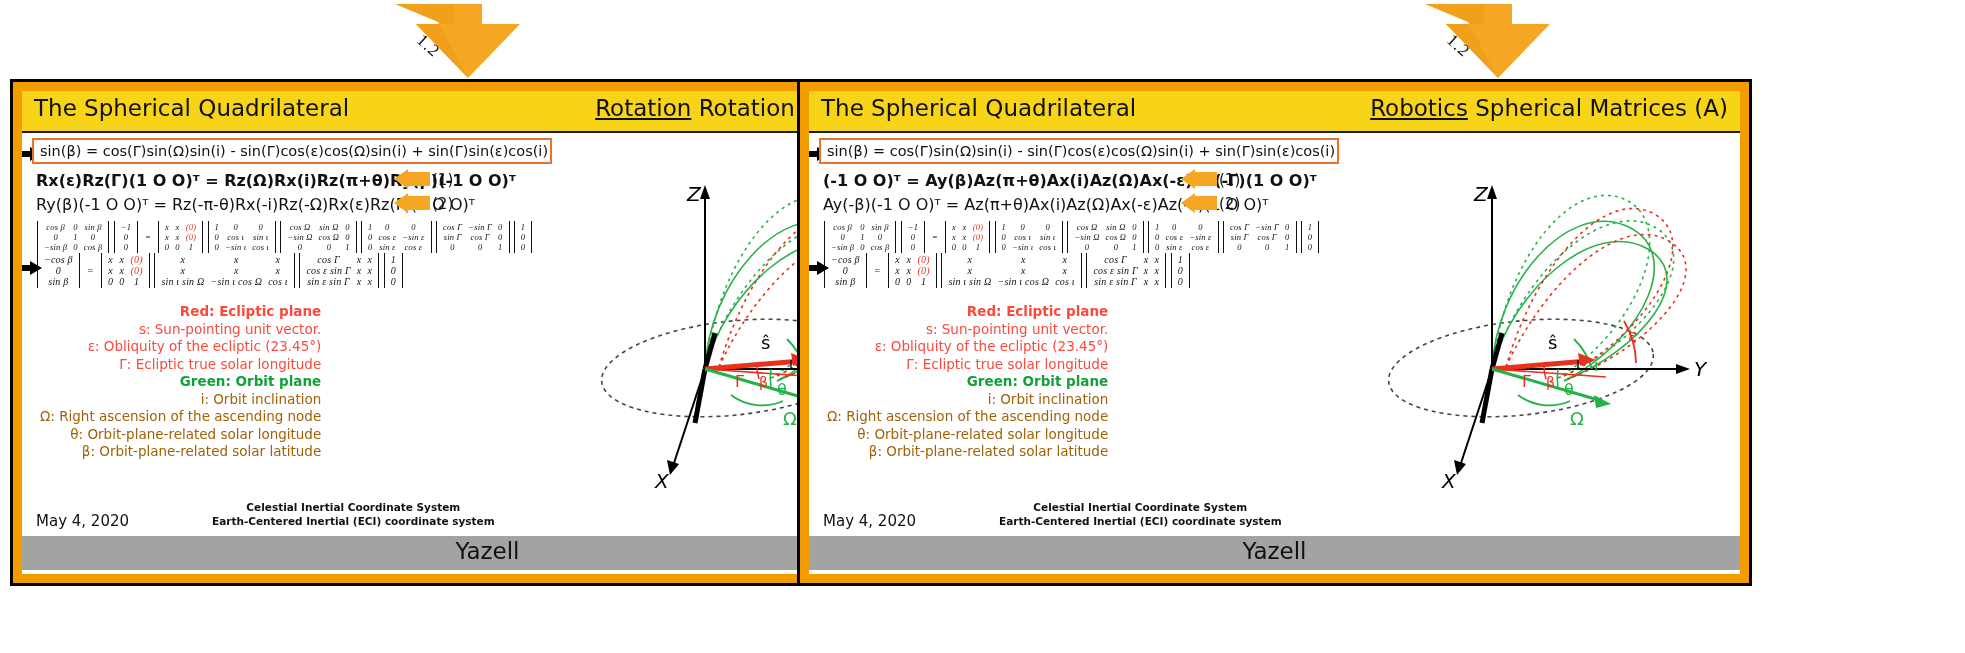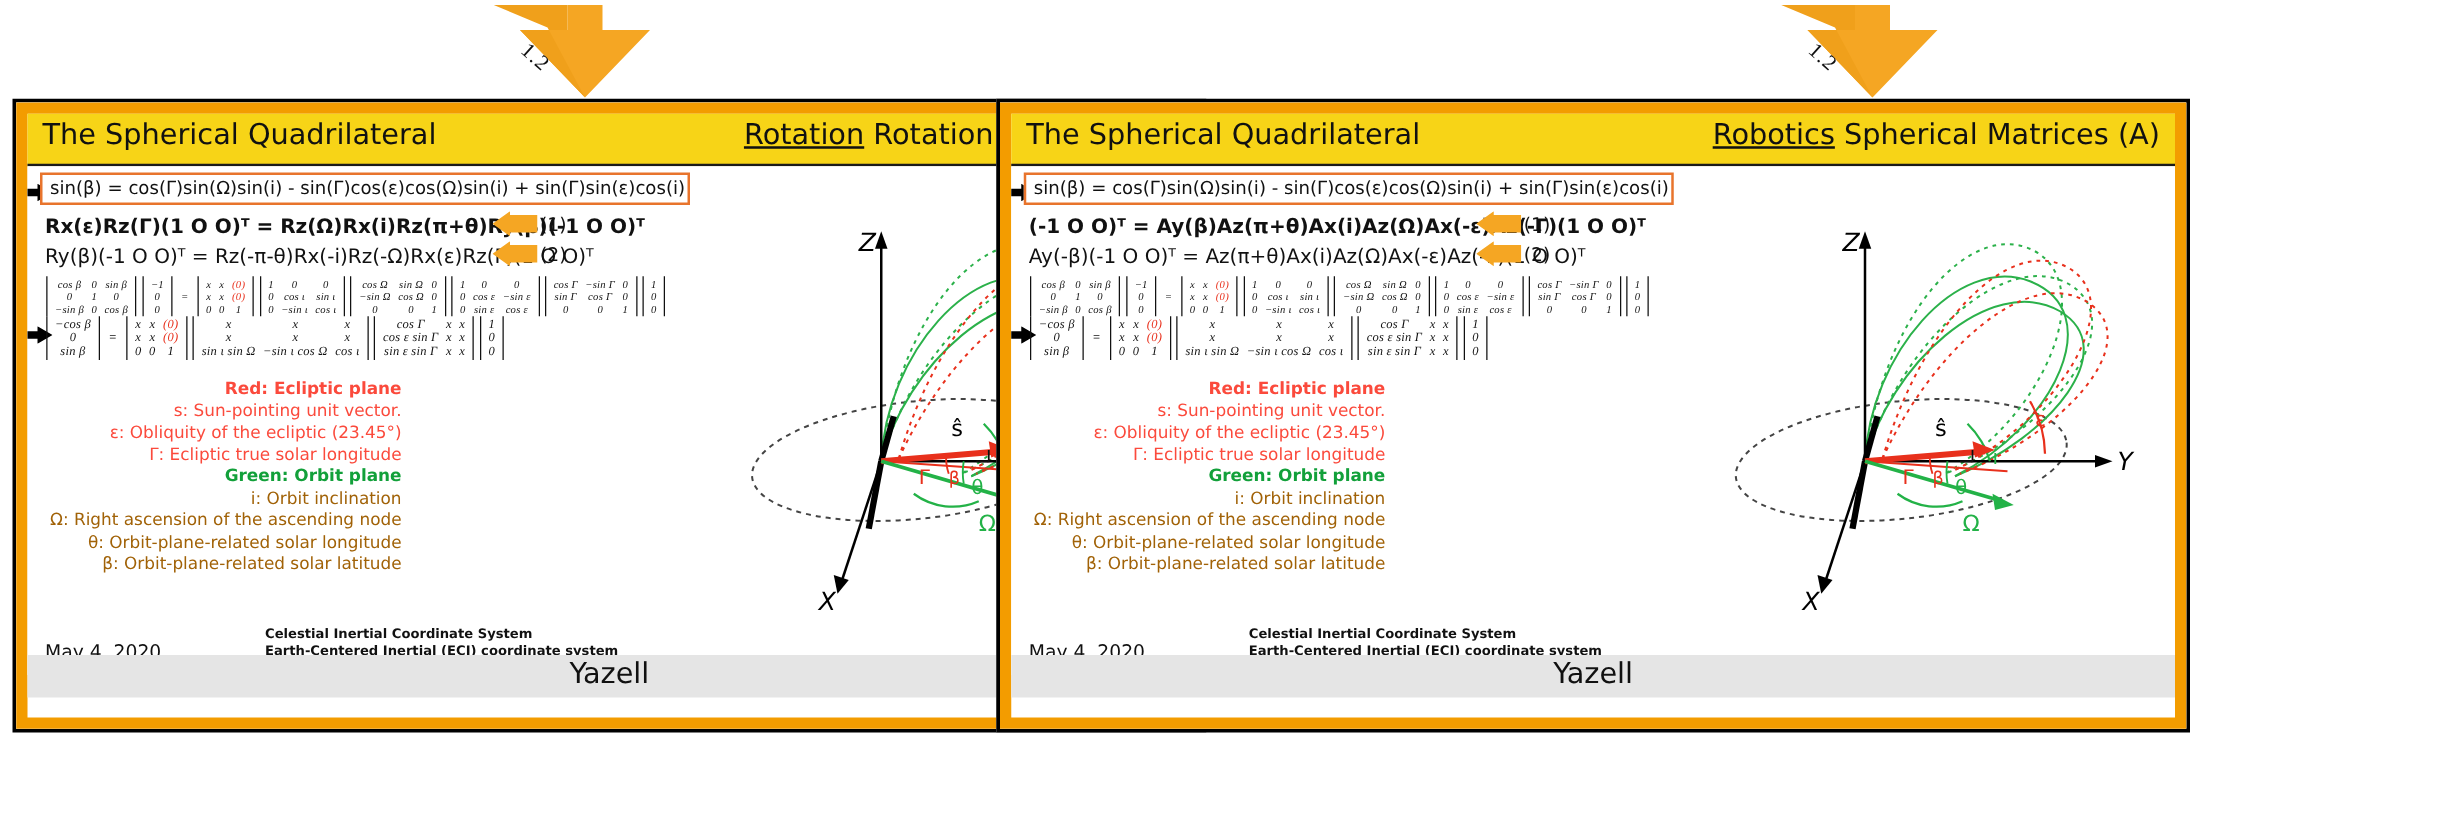--- a/index.html
+++ b/index.html
@@ -18,21 +18,21 @@
   .slide.left{left:10px;}
   .slide.right{left:797px;}
   .slide-inner{position:absolute;inset:0;border:9px solid #f39c00;box-sizing:border-box;background:#fff;}
   .hdr{position:absolute;left:0;right:0;top:0;height:42px;background:#f7d417;
        border-bottom:2px solid #1a1a1a;box-sizing:border-box;}
   .hdr .t-left{position:absolute;left:12px;top:4px;font-family:"DejaVu Sans",sans-serif;
        font-size:23px;color:#111;white-space:nowrap;}
   .hdr .t-right{position:absolute;right:12px;top:4px;font-family:"DejaVu Sans",sans-serif;
        font-size:23px;color:#111;white-space:nowrap;}
   .hdr .t-right u{text-decoration:underline;text-underline-offset:2px;}
-  .ftr{position:absolute;left:0;right:0;bottom:16px;height:34px;background:#e5e5e5;text-decoration:underline;}
+  .ftr{position:absolute;left:0;right:0;bottom:4px;height:34px;background:#a3a3a3;text-decoration:underline;}
   .ftr .f-txt{position:absolute;left:0;right:0;top:2px;text-align:center;
        font-family:"DejaVu Sans",sans-serif;font-size:23px;color:#111;}
 
   .body{position:absolute;left:0;right:0;top:42px;bottom:34px;background:#fff;overflow:hidden;}
 
   
   .eqbox{position:absolute;left:10px;top:5px;width:520px;padding:3px 6px;
      border:2px solid #e8742c;box-sizing:border-box;background:#fff;}
   .eq0{font-family:"DejaVu Sans",sans-serif;font-size:14.5px;color:#111;white-space:nowrap;}
   .eq1,.eq2{position:absolute;left:14px;font-family:"DejaVu Sans",sans-serif;color:#111;
@@ -54,21 +54,21 @@
   .eqs{display:inline-block;vertical-align:middle;padding:0 4px;font-style:normal;}
 
   
   .legend{position:absolute;left:18px;top:170px;font-family:"DejaVu Sans",sans-serif;font-size:13.5px;line-height:17.5px;text-align:right;}
   .legend .hd{font-weight:bold;}
   .lg-red{color:#fb4a3c;}
   .lg-green{color:#a16207;}
   .lg-green.hd{color:#12a03a;margin-left:24px;}
 
   .caption{position:absolute;left:190px;bottom:12px;font-family:"DejaVu Sans",sans-serif;
-     font-size:10.5px;font-weight:bold;color:#111;line-height:14px;}
+     font-size:10.5px;font-weight:bold;color:#111;line-height:14px;text-align:center;}
   .date{position:absolute;left:14px;bottom:10px;font-family:"DejaVu Sans",sans-serif;font-size:15px;color:#111;}
 
   
   .ptr{position:absolute;left:-6px;width:26px;height:14px;}
 
   
   .diag{position:absolute;right:4px;top:0;width:430px;height:430px;}
 </style>
 </head>
 <body>

